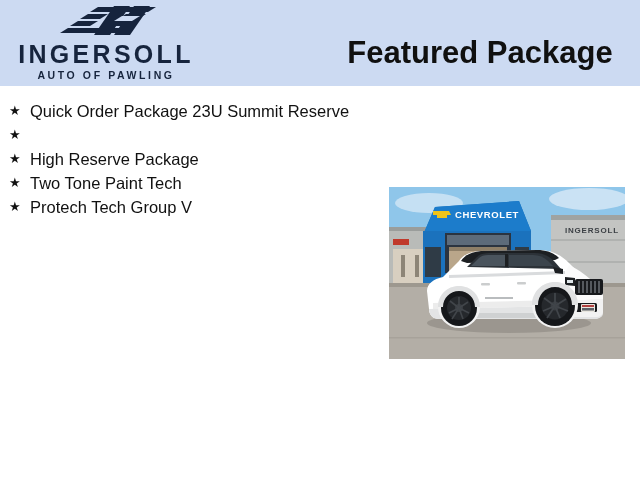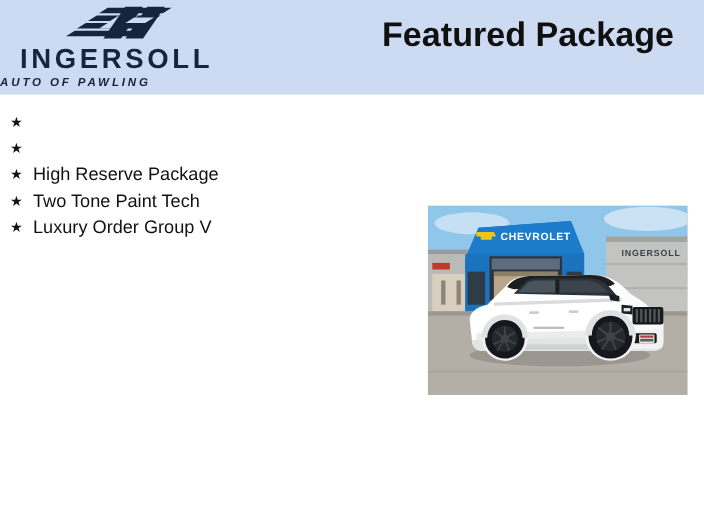--- a/index.html
+++ b/index.html
@@ -52,34 +52,34 @@
     letter-spacing: 3.3px;
     color: #16243d;
     line-height: 1;
     white-space: nowrap;
   }
   .brand-tagline {
     position: absolute;
     left: 0;
     top: 66px;
     width: 212px;
+    text-align: center;
     font-size: 10.5px;
     font-weight: bold;
     letter-spacing: 2.6px;
     color: #16243d;
     line-height: 1;
     white-space: nowrap;
-    font-style: italic;
   }
 
   
   .header-title {
     position: absolute;
     left: 330px;
-    top: 14px;
+    top: 35px;
     width: 300px;
     text-align: center;
     font-size: 31px;
     font-weight: bold;
     color: #101010;
     line-height: 1.15;
     white-space: nowrap;
   }
 
   
@@ -166,39 +166,40 @@
     <div class="brand-tagline">AUTO OF PAWLING</div>
   </div>
 
   <div class="header-title">Featured Package</div>
 </div>
 
 <ul class="feature-list">
 
   <li class="feature-item fi-0">
     <span class="feature-bullet">★</span>
+    <span class="feature-label">Quick Order Package 23U Summit Reserve</span>
   </li>
 
   <li class="feature-item fi-1">
     <span class="feature-bullet">★</span>
   </li>
 
   <li class="feature-item fi-2">
     <span class="feature-bullet">★</span>
     <span class="feature-label">High Reserve Package</span>
   </li>
 
   <li class="feature-item fi-3">
     <span class="feature-bullet">★</span>
     <span class="feature-label">Two Tone Paint Tech</span>
   </li>
 
   <li class="feature-item fi-4">
     <span class="feature-bullet">★</span>
-    <span class="feature-label">Luxury Order Group V</span>
+    <span class="feature-label">Protech Tech Group V</span>
   </li>
 </ul>
 
 <div class="vehicle-photo">
   <svg width="236" height="172" viewBox="0 0 236 172">
 
     <rect x="0" y="0" width="236" height="70" fill="#8fc6ea"></rect>
     <ellipse cx="40" cy="16" rx="34" ry="10" fill="#cfe4f4" opacity="0.85"></ellipse>
     <ellipse cx="200" cy="12" rx="40" ry="11" fill="#d8e9f6" opacity="0.8"></ellipse>
 

